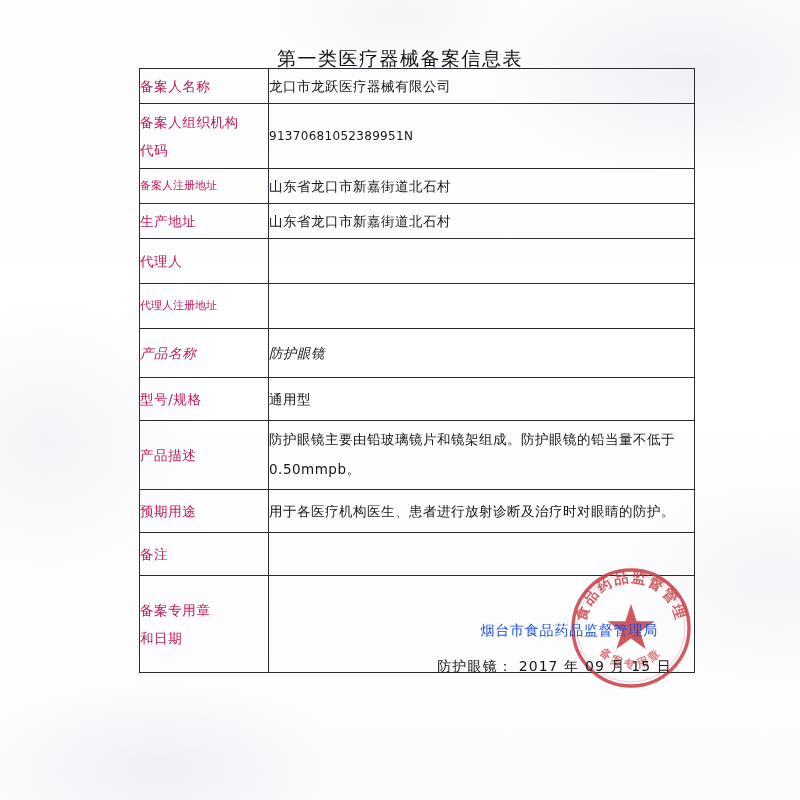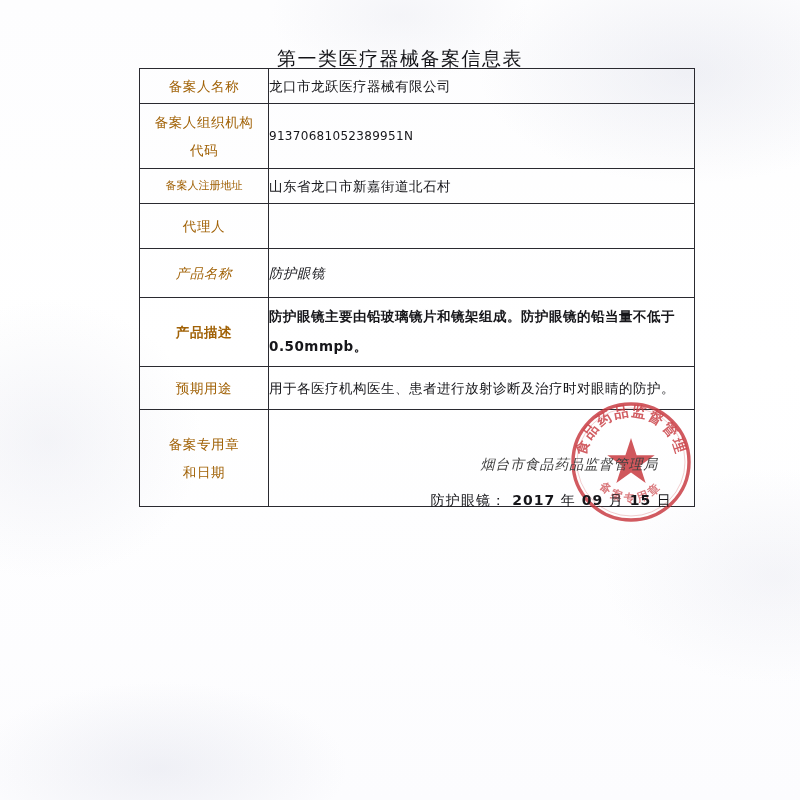--- a/index.html
+++ b/index.html
@@ -66,23 +66,22 @@
     background: transparent;
   }
   .tbl td {
     border: 1px solid #2a2a30;
     padding: 0;
     vertical-align: middle;
     background: transparent;
   }
   .lbl {
     width: 128px;
-    text-align: center;
     font-size: 13.5px;
-    color: #a16207;
+    color: #be185d;
     letter-spacing: 0.6px;
     padding: 7px 4px;
     line-height: 1.85;
   }
   .lbl.wide-label {
     letter-spacing: 0px;
     font-size: 11px;
   }
   .val {
     text-align: left;
@@ -97,21 +96,21 @@
     letter-spacing: 0.3px;
   }
   .r-name td      { height: 34px; }
   .r-orgcode td   { height: 64px; }
   .r-regaddr td   { height: 34px; }
   .r-prodaddr td  { height: 34px; }
   .r-agent td     { height: 44px; }
   .r-agentaddr td { height: 44px; }
   .r-pname td     { height: 48px; font-style: italic; }
   .r-model td     { height: 42px; }
-  .r-desc td      { height: 68px; font-weight: bold; }
+  .r-desc td      { height: 68px; }
   .r-use td       { height: 42px; }
   .r-remark td    { height: 42px; }
   .r-unit td      { height: 96px; }
   .r-change td    { height: 52px; }
 
   .two-line {
     line-height: 2.1;
   }
   .desc-text {
     line-height: 2.2;
@@ -128,36 +127,35 @@
     padding: 0 16px 0 10px;
   }
   .authority {
     position: absolute;
     left: 0;
     right: 36px;
     top: 40px;
     text-align: right;
     font-size: 14px;
     letter-spacing: 0.8px;
-    color: #404040;
+    color: #1d4ed8;
     z-index: 3;
-    font-style: italic;
   }
   .file-date {
     position: absolute;
     left: 0;
     right: 22px;
     top: 76px;
     text-align: right;
     font-size: 14px;
     letter-spacing: 1.2px;
     color: #16161a;
     z-index: 3;
   }
-  .file-date .d-num { letter-spacing: 1px; font-weight: bold; }
+  .file-date .d-num { letter-spacing: 1px; }
 
   
   .seal {
     position: absolute;
     left: 296px;
     top: -14px;
     width: 132px;
     height: 132px;
     z-index: 2;
     opacity: 0.92;
@@ -185,35 +183,51 @@
       <td class="lbl two-line">
         <div>备案人组织机构</div>
         <div>代码</div>
       </td>
       <td class="val mono-ish">91370681052389951N</td>
     </tr>
     <tr class="r-regaddr">
       <td class="lbl wide-label">备案人注册地址</td>
       <td class="val">山东省龙口市新嘉街道北石村</td>
     </tr>
+    <tr class="r-prodaddr">
+      <td class="lbl">生产地址</td>
+      <td class="val">山东省龙口市新嘉街道北石村</td>
+    </tr>
     <tr class="r-agent">
       <td class="lbl">代理人</td>
       <td class="val"></td>
     </tr>
+    <tr class="r-agentaddr">
+      <td class="lbl wide-label">代理人注册地址</td>
+      <td class="val"></td>
+    </tr>
     <tr class="r-pname">
       <td class="lbl">产品名称</td>
       <td class="val">防护眼镜</td>
     </tr>
+    <tr class="r-model">
+      <td class="lbl">型号/规格</td>
+      <td class="val">通用型</td>
+    </tr>
     <tr class="r-desc">
       <td class="lbl">产品描述</td>
       <td class="val desc-text">防护眼镜主要由铅玻璃镜片和镜架组成。防护眼镜的铅当量不低于0.50mmpb。</td>
     </tr>
     <tr class="r-use">
       <td class="lbl">预期用途</td>
       <td class="val">用于各医疗机构医生、患者进行放射诊断及治疗时对眼睛的防护。</td>
+    </tr>
+    <tr class="r-remark">
+      <td class="lbl">备注</td>
+      <td class="val"></td>
     </tr>
     <tr class="r-unit">
       <td class="lbl two-line">
         <div>备案专用章</div>
         <div>和日期</div>
       </td>
       <td class="val unit-cell">
         <div class="unit-inner">
 
           <div class="seal">

